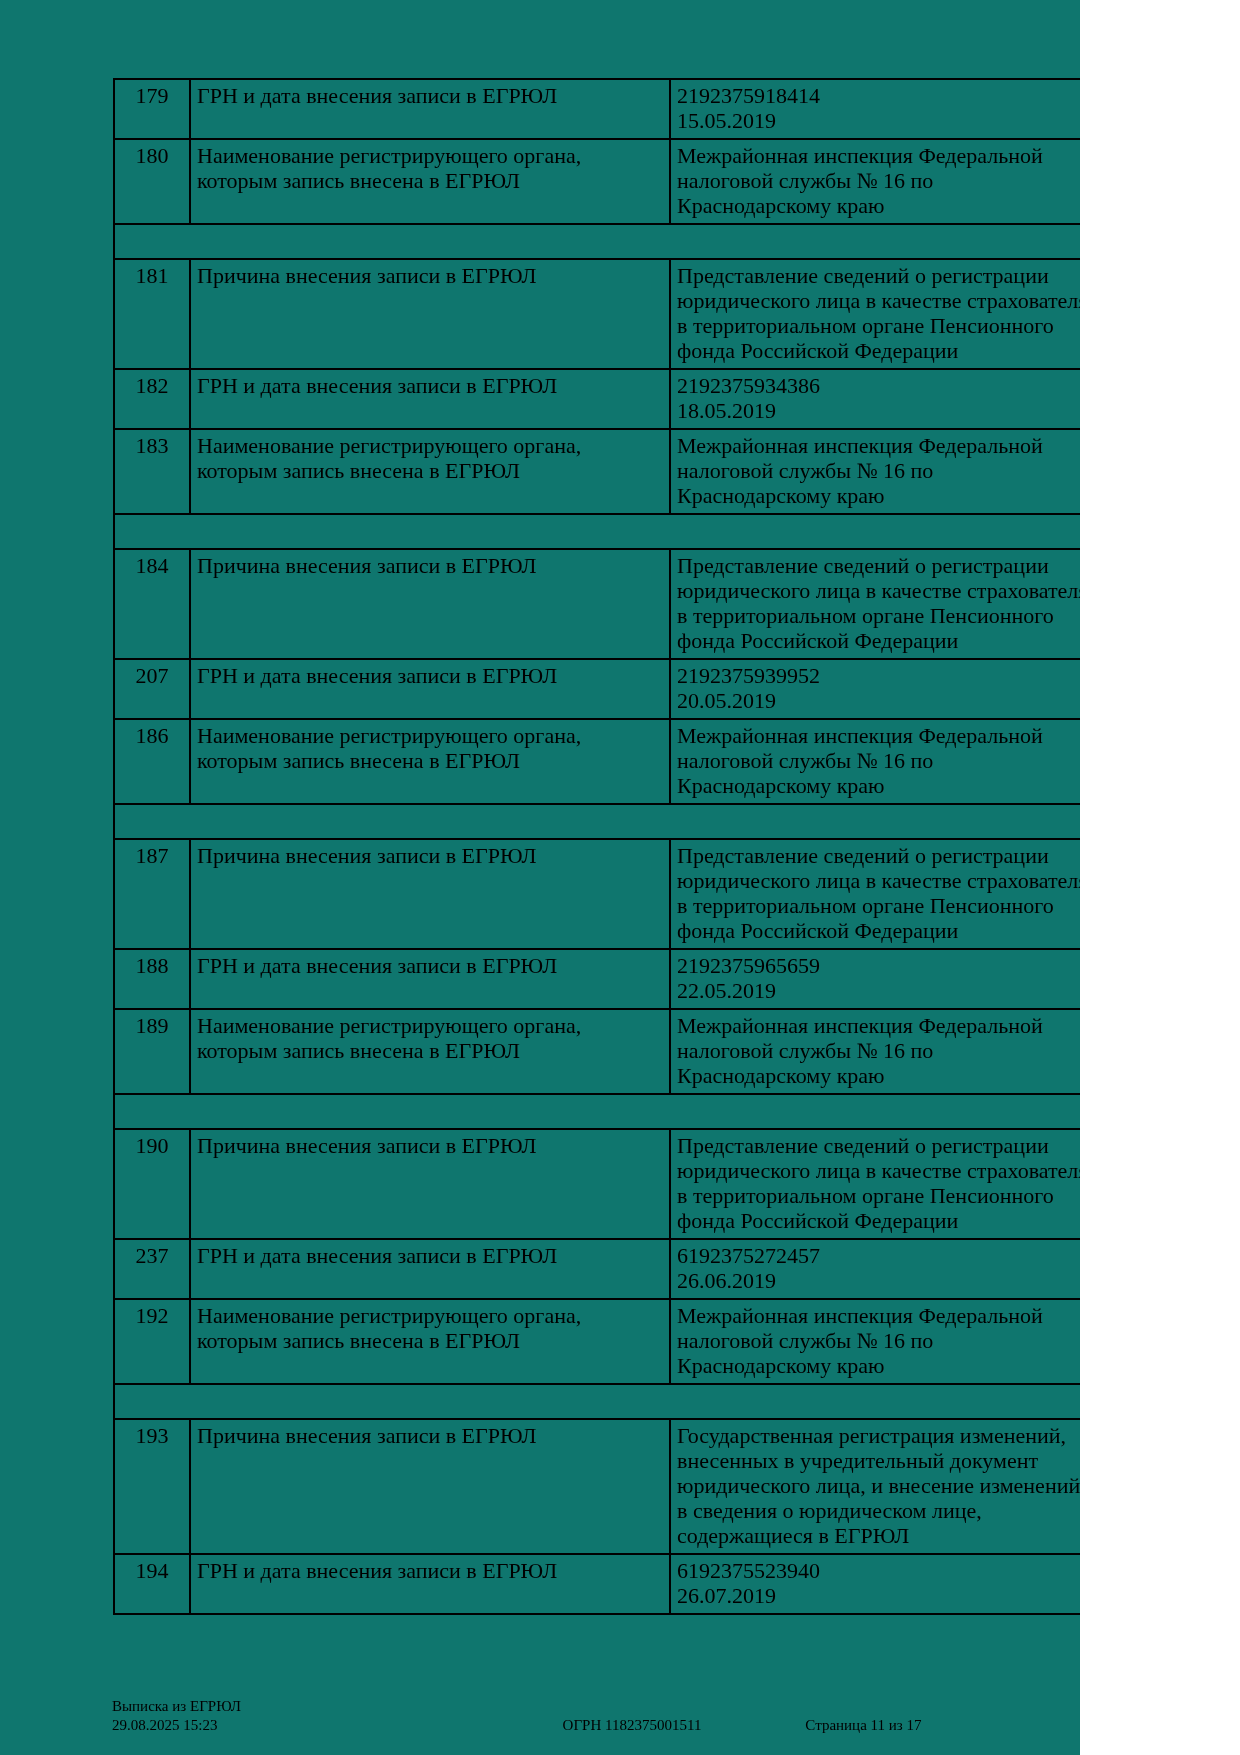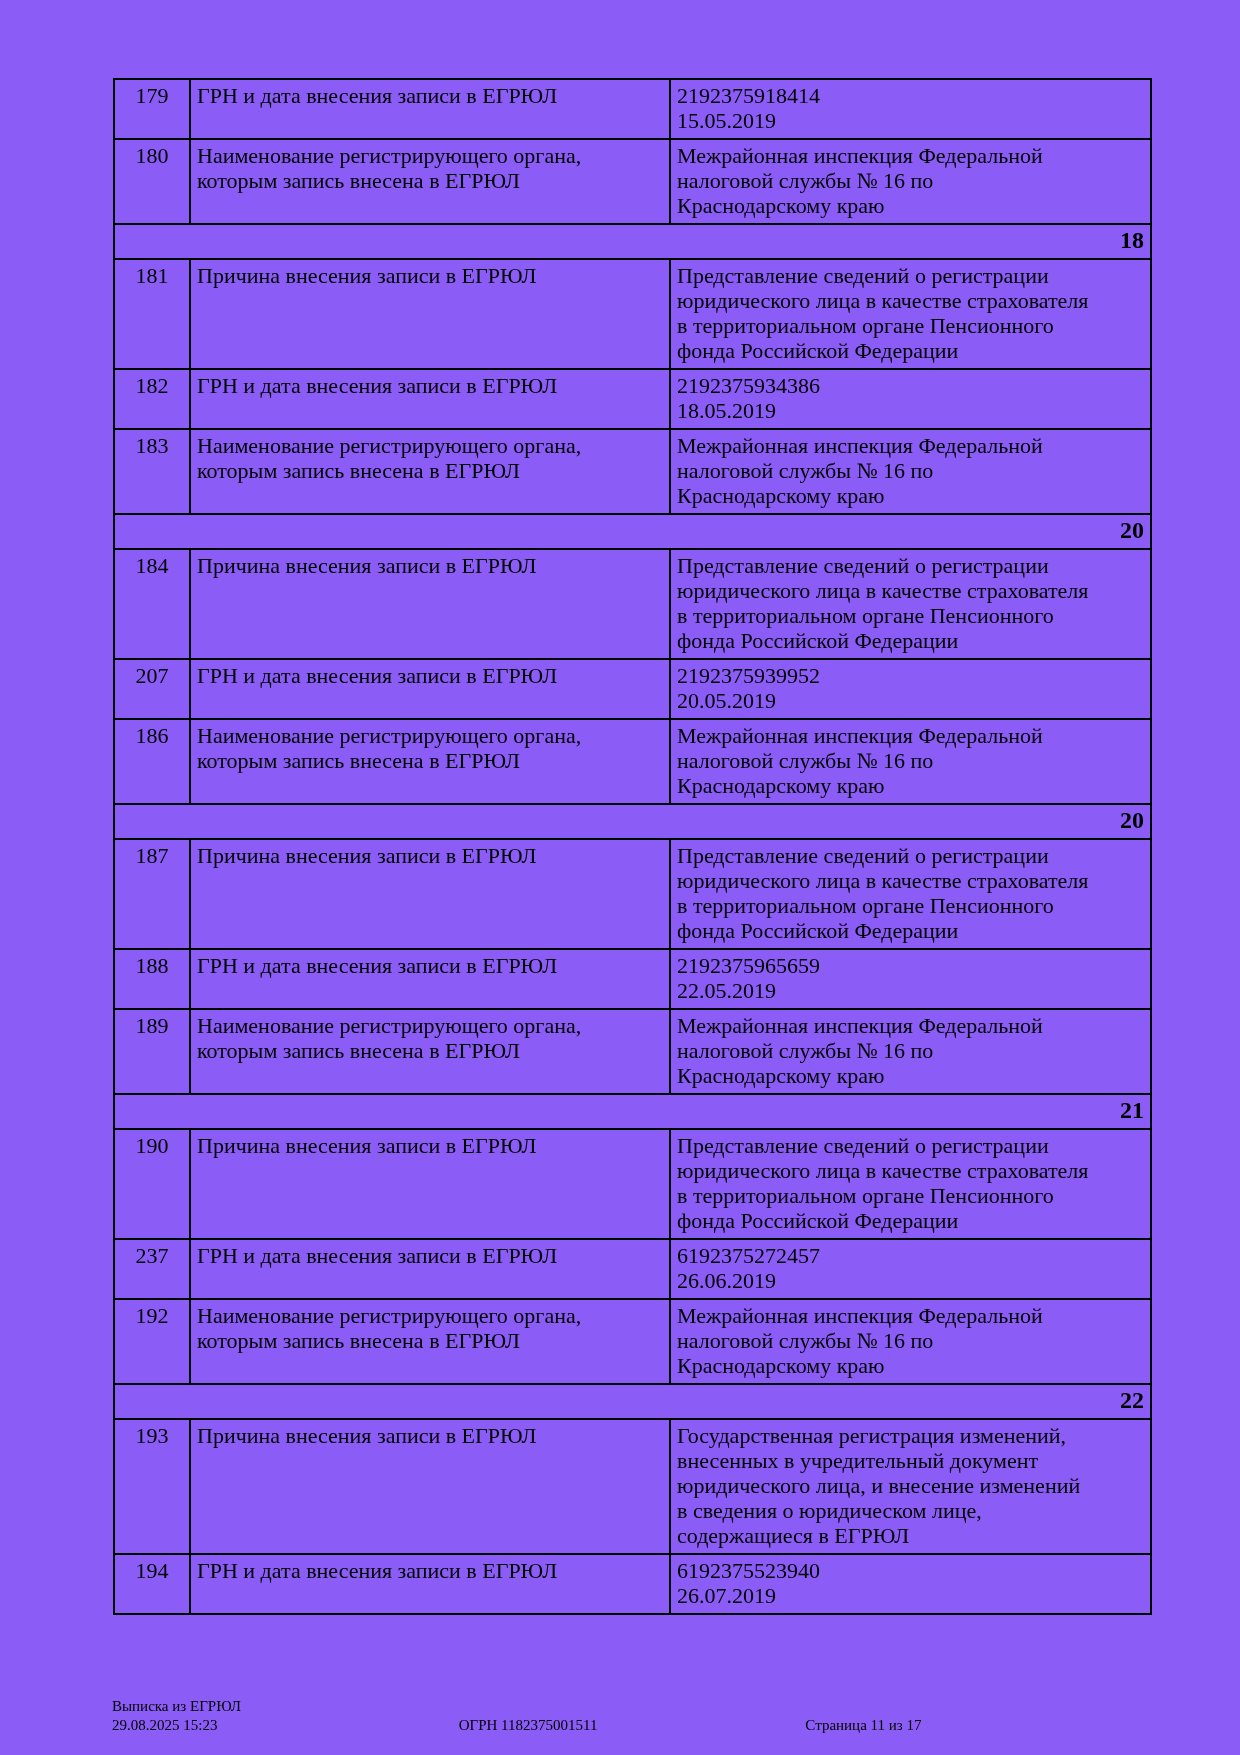--- a/index.html
+++ b/index.html
@@ -7,23 +7,23 @@
     padding: 0;
     background: #ffffff;
     width: 1240px;
     height: 1755px;
     position: relative;
     font-family: "Liberation Serif", "DejaVu Serif", serif;
     color: #000000;
   }
   .page {
     position: relative;
-    width: 1240px;
+    width: 1080px;
     height: 1755px;
-    background: #8b5cf6;
+    background: #0f766e;
     overflow: hidden;
   }
   table.egrul-table {
     position: absolute;
     left: 113px;
     top: 78px;
     width: 1037px;
     border-collapse: collapse;
     table-layout: fixed;
     font-size: 22px;
@@ -55,21 +55,21 @@
     position: absolute;
     left: 112px;
     top: 1662px;
     width: 1040px;
     display: flex;
     align-items: flex-end;
     font-size: 15px;
     line-height: 19px;
   }
   .footer .f-left { flex: 1; text-align: left; }
-  .footer .f-center { flex: 1; }
+  .footer .f-center { flex: 1; text-align: center; }
   .footer .f-right { flex: 1; text-align: left; }
   .footer .doc-title { font-weight: normal; margin-top: 35px; }
 </style>
 </head>
 <body>
 
 <div class="page">
 
   <table class="egrul-table">
     <colgroup>

